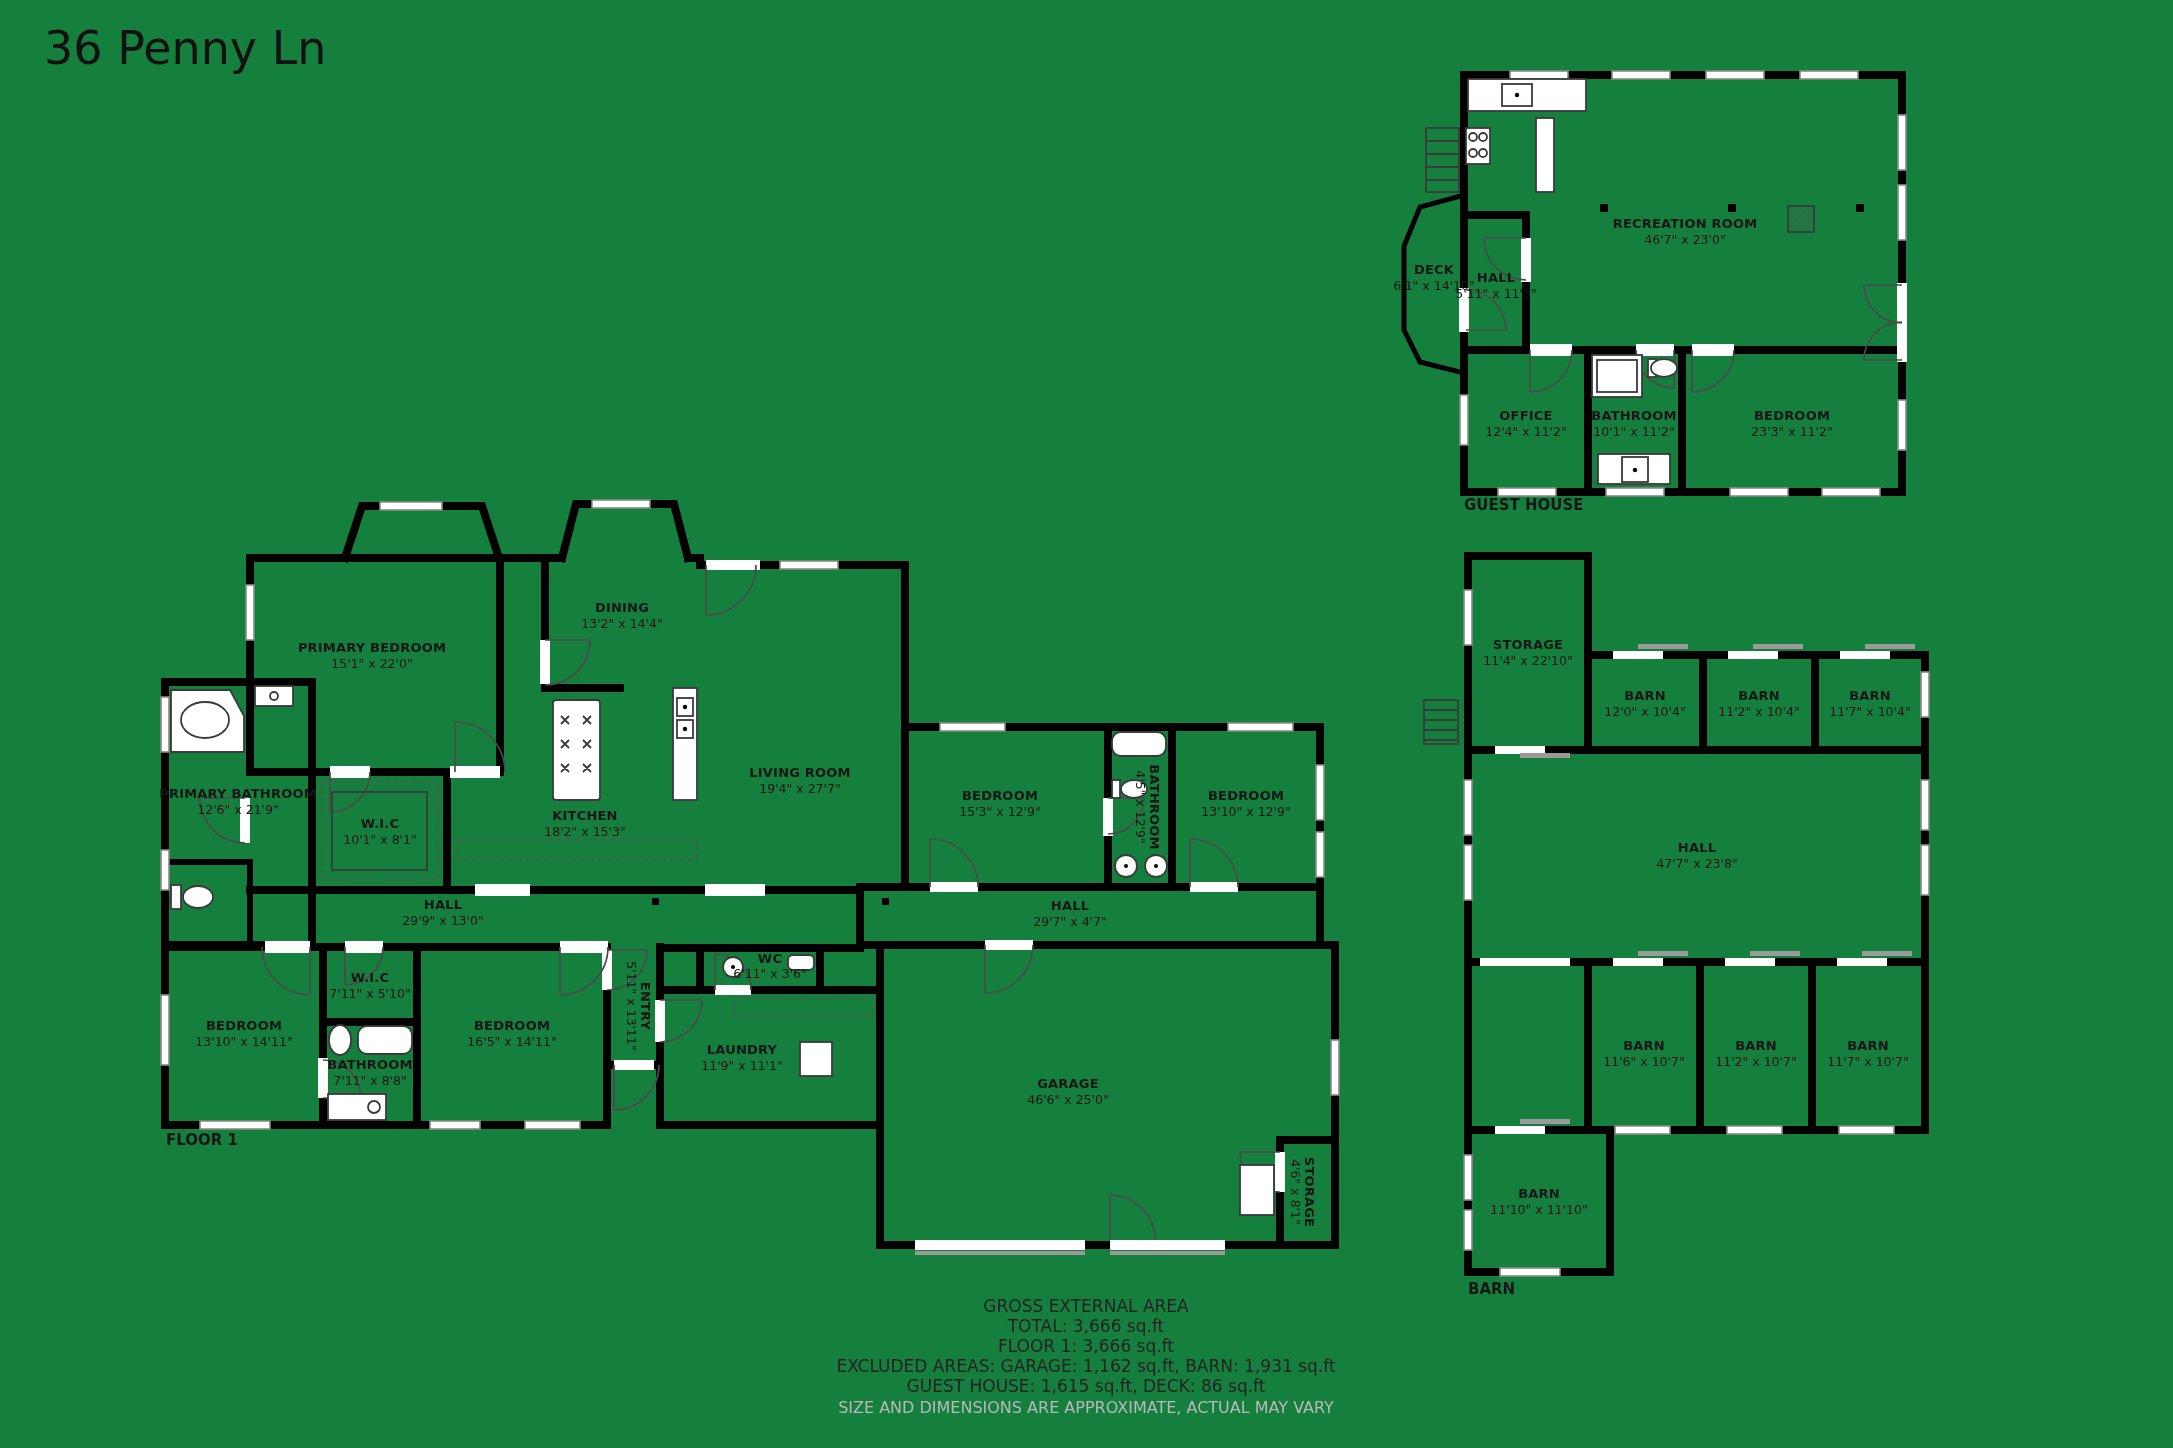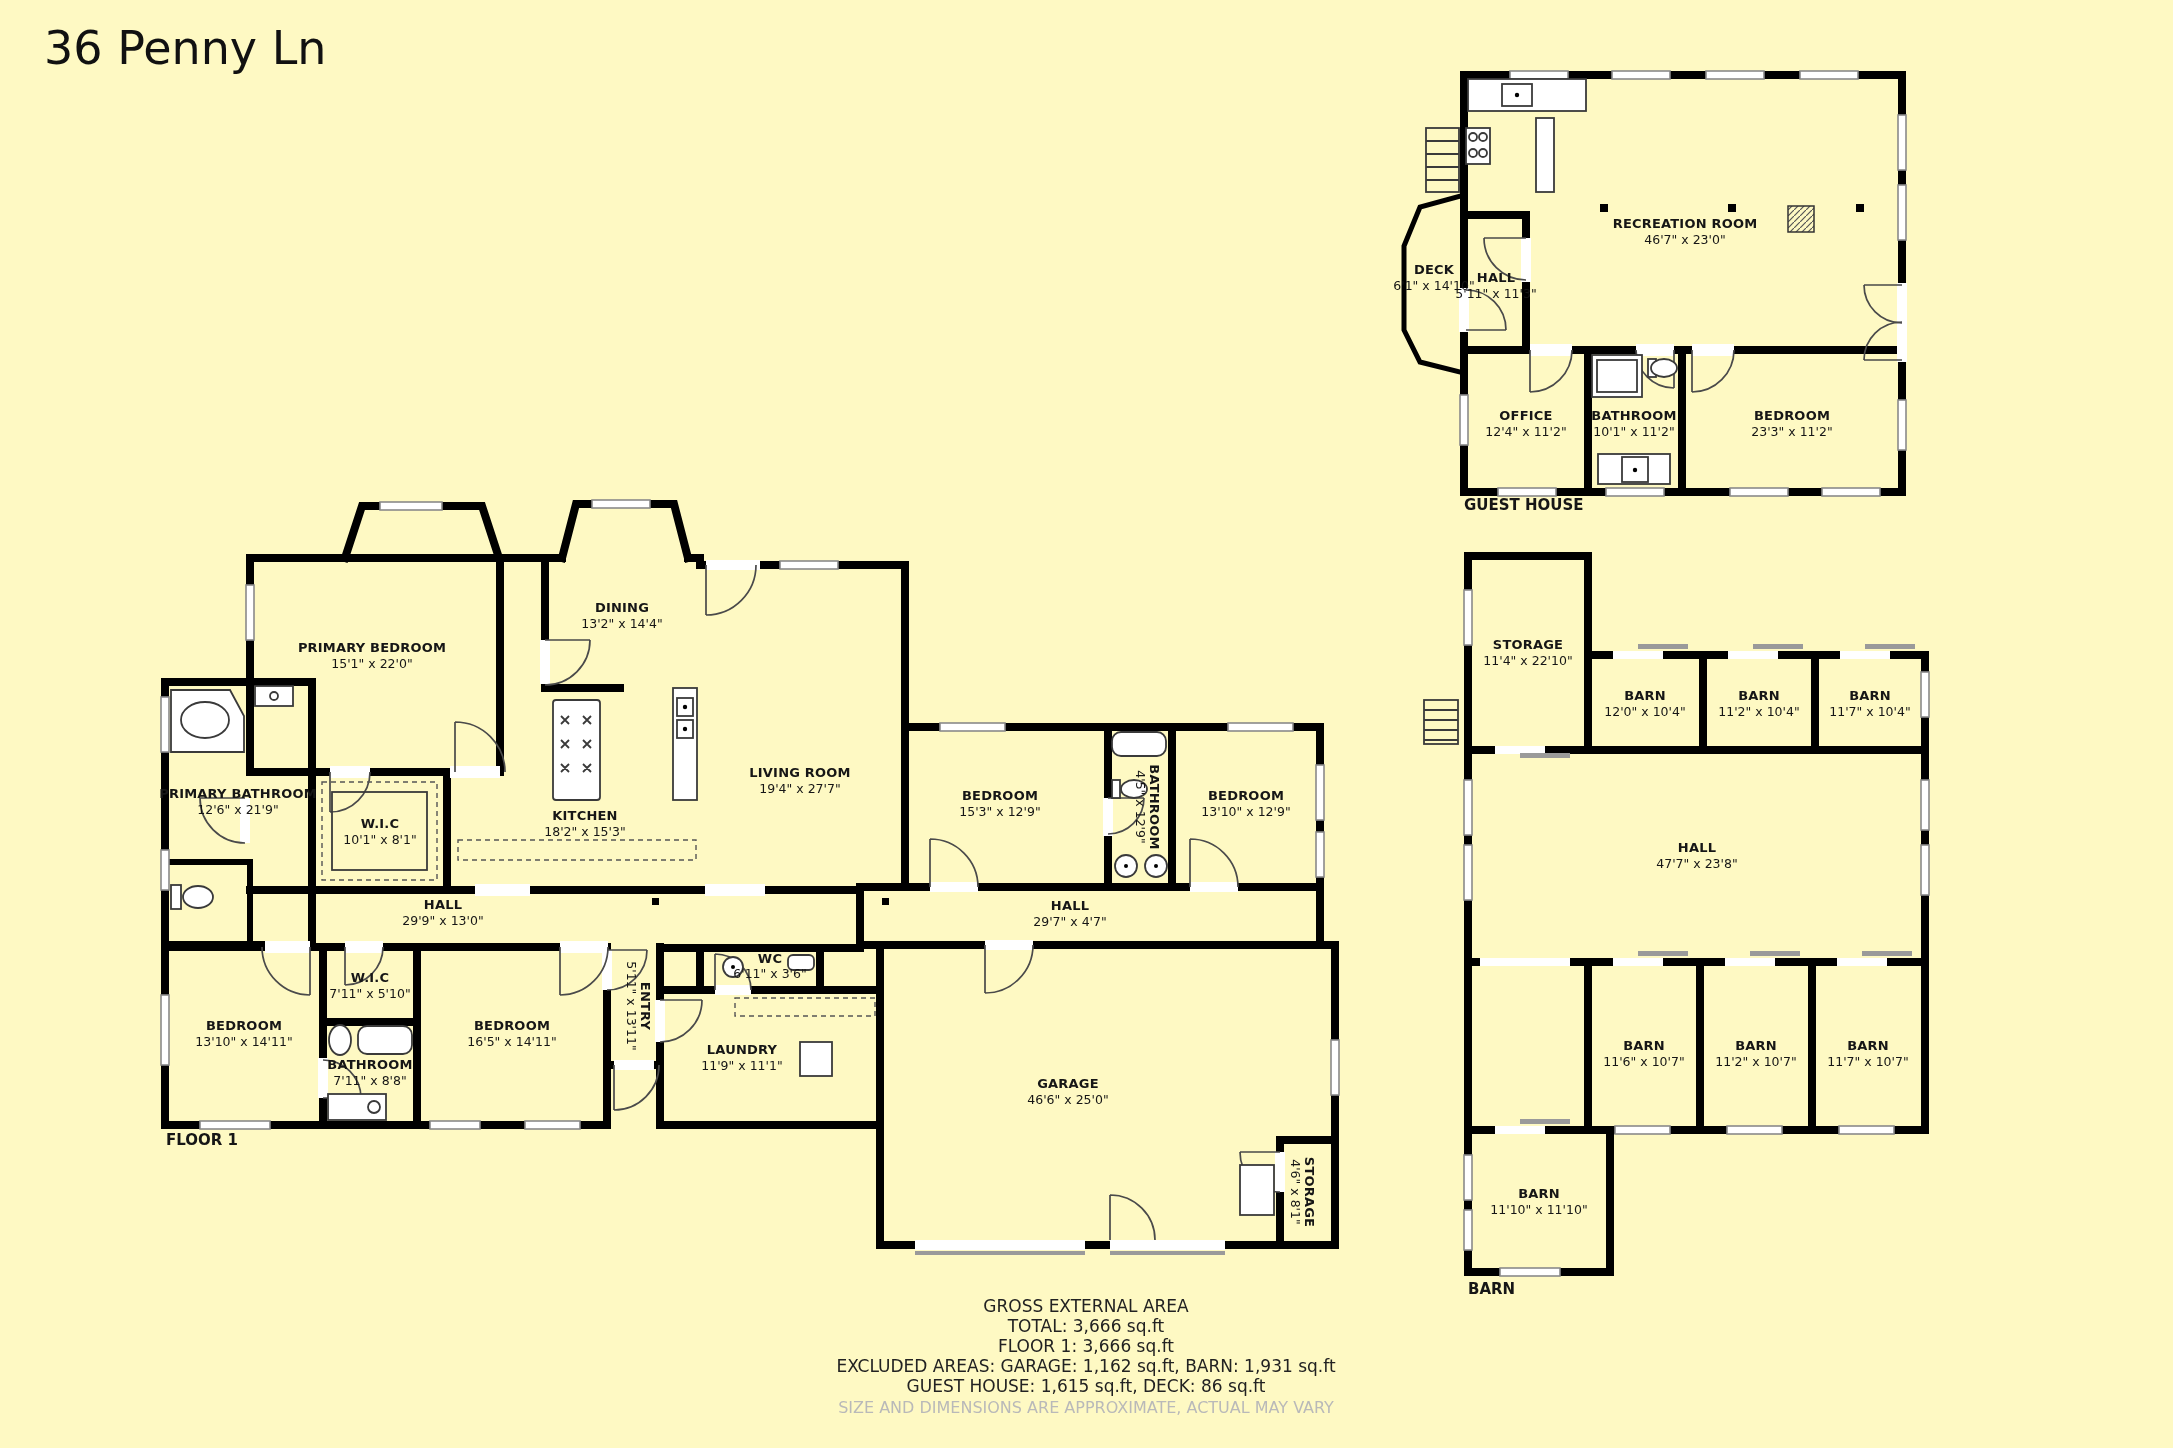--- a/index.html
+++ b/index.html
@@ -1,16 +1,16 @@
 <!DOCTYPE html>
 <html><head>
 <meta charset="utf-8">
 <style>
   html,body{margin:0;padding:0;background:#ffffff;}
-  .page{position:relative;width:2173px;height:1448px;background:#fef9c3;overflow:hidden;
+  .page{position:relative;width:2173px;height:1448px;background:#15803d;overflow:hidden;
         font-family:"DejaVu Sans",sans-serif;}
   svg{display:block;}
   
   .w8{stroke:#000;stroke-width:8;fill:none;stroke-linecap:square;}
   .w6{stroke:#000;stroke-width:6;fill:none;stroke-linecap:square;}
   .w5{stroke:#000;stroke-width:5;fill:none;stroke-linecap:square;}
   .thin{stroke:#3a3a3a;stroke-width:1.8;fill:#ffffff;}
   .thinN{stroke:#3a3a3a;stroke-width:1.8;fill:none;}
   .arc{stroke:#4a4a4a;stroke-width:1.7;fill:none;}
   .win{fill:#ffffff;stroke:#8a8a8a;stroke-width:1.6;}

